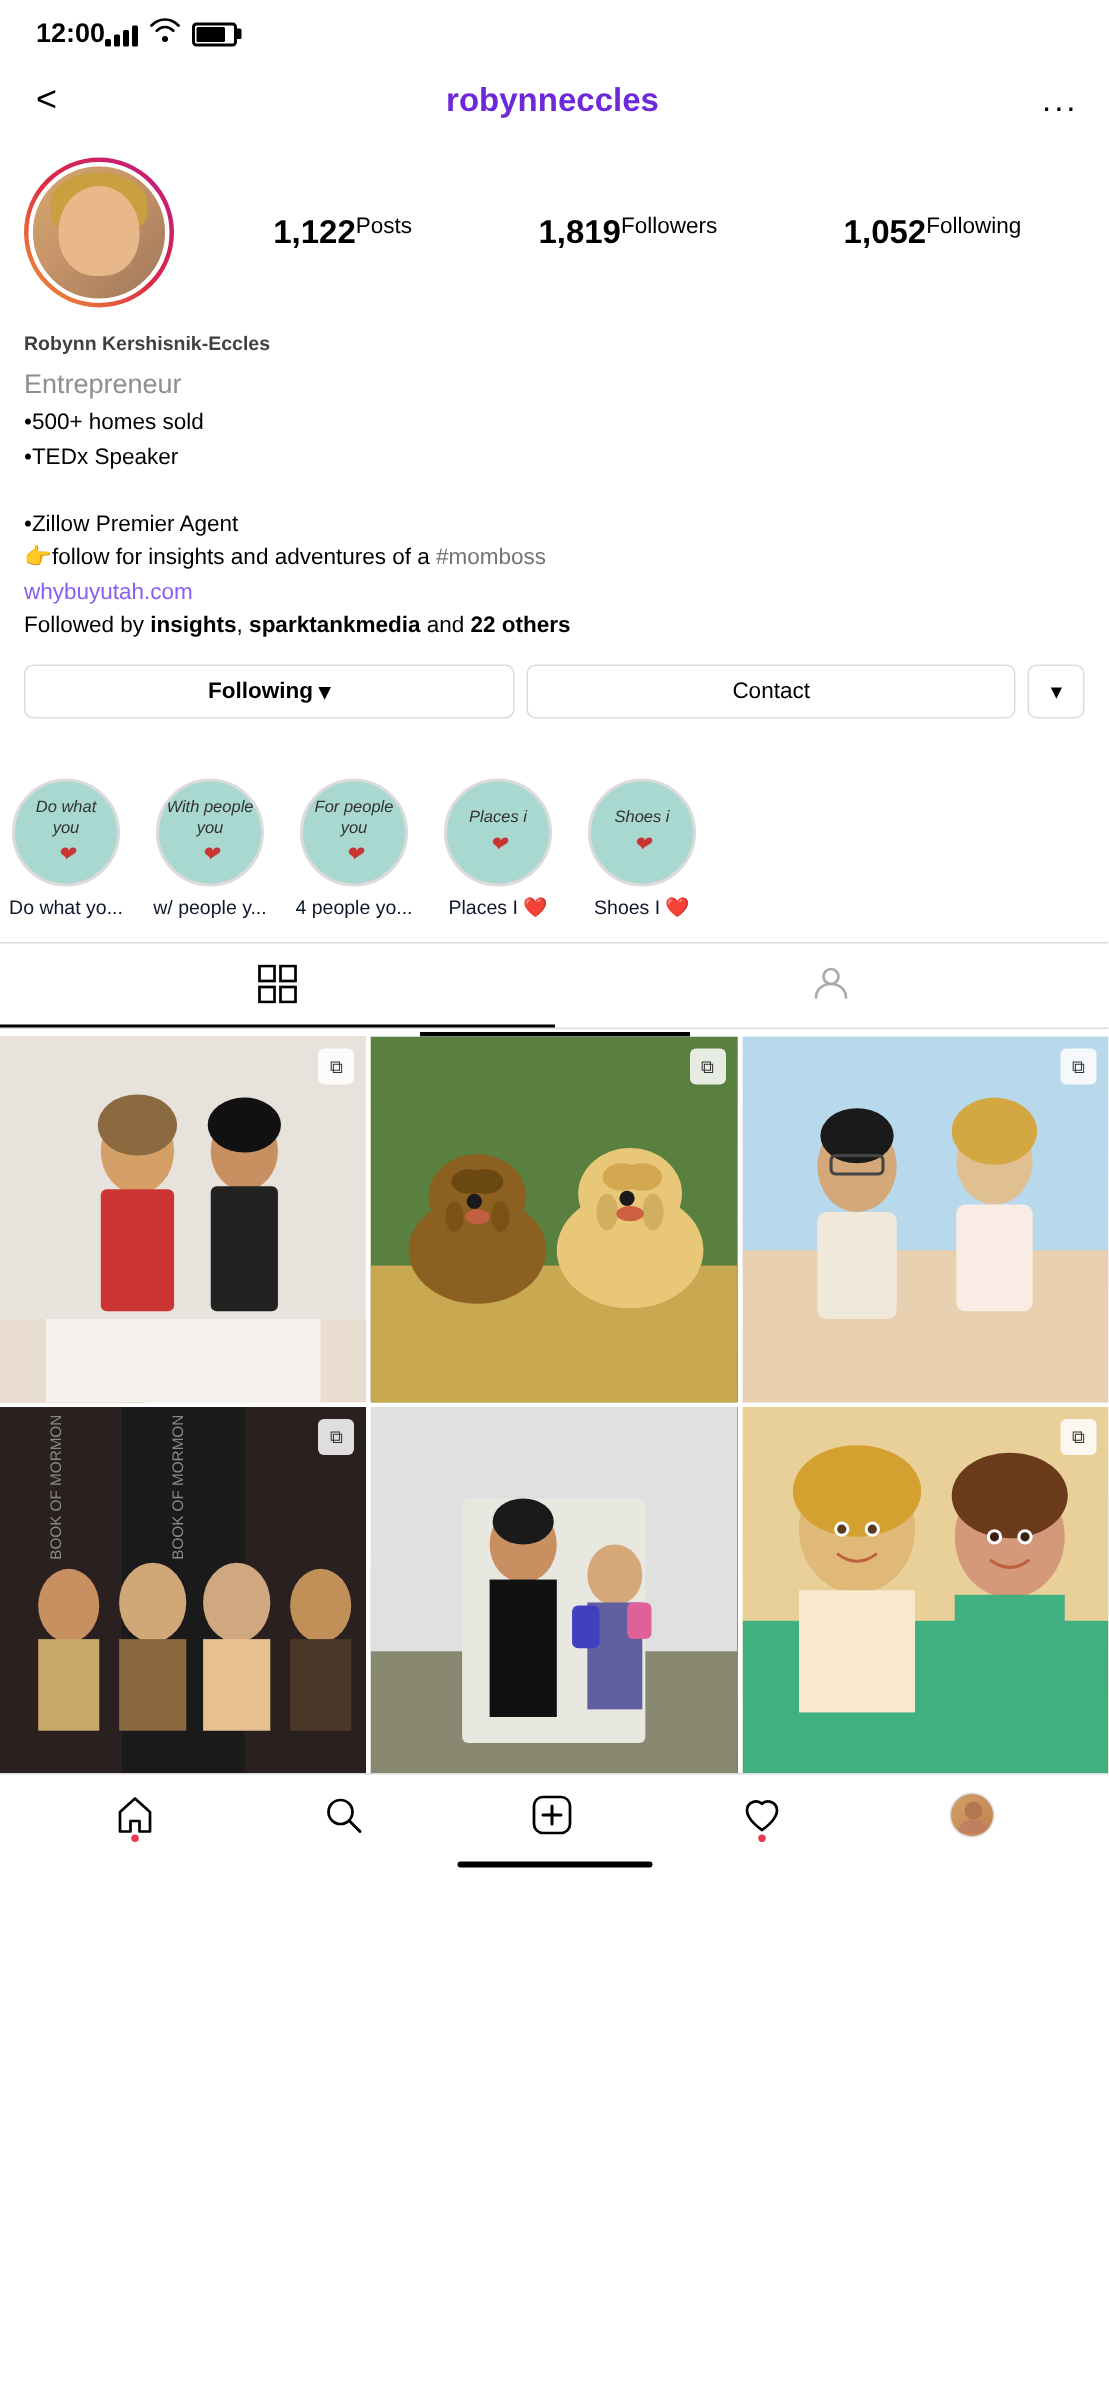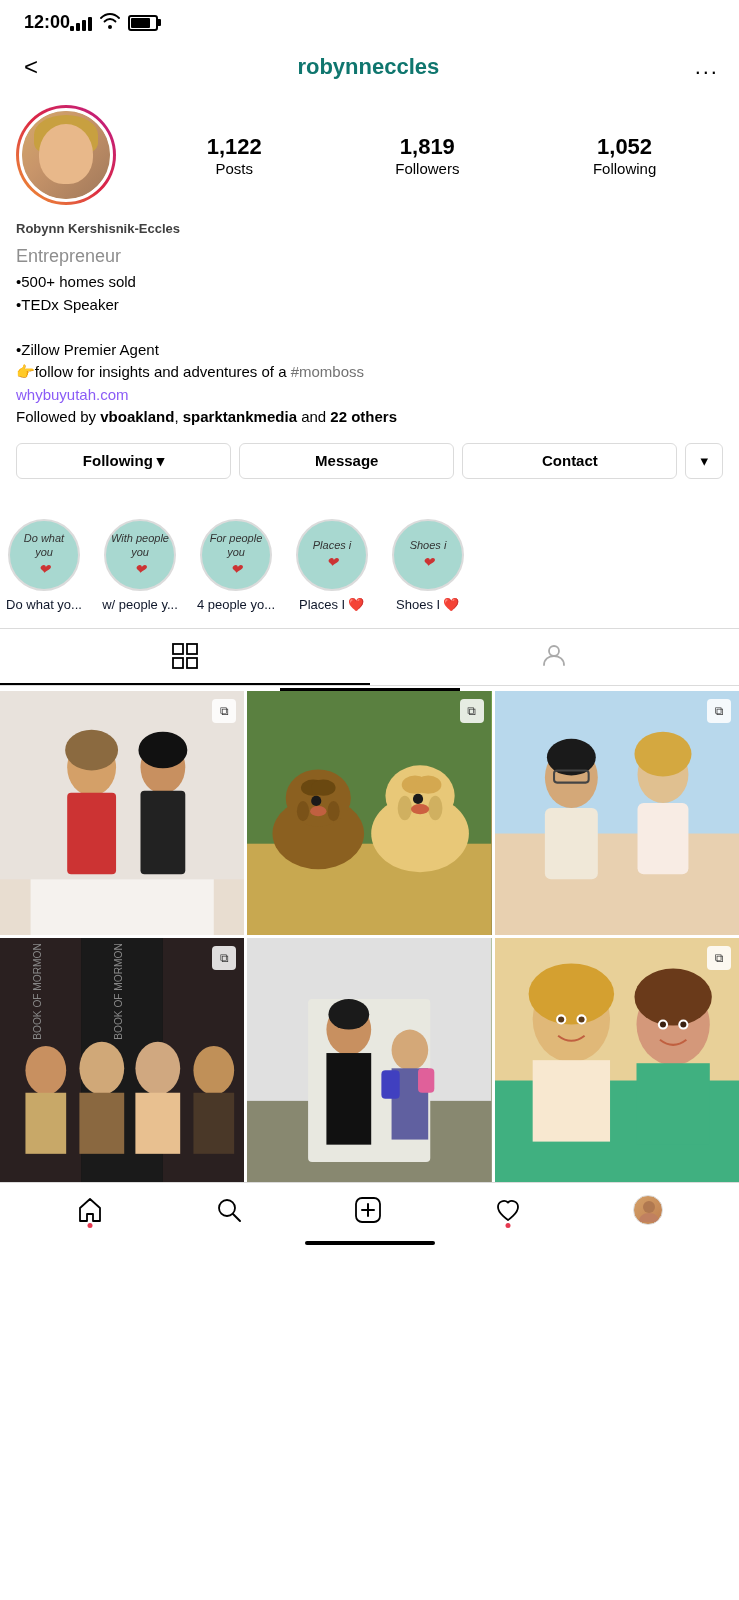--- a/index.html
+++ b/index.html
@@ -76,21 +76,21 @@
     }
     .header-back {
       font-size: 24px;
       color: #000;
       cursor: pointer;
       padding: 4px;
     }
     .header-username {
       font-size: 22px;
       font-weight: 600;
-      color: #0f766e;
+      color: #6d28d9;
     }
     .header-more {
       font-size: 22px;
       color: #000;
       letter-spacing: 2px;
       cursor: pointer;
     }
 
     
     .profile-section {
@@ -152,22 +152,21 @@
     }
 
     .stats-container {
       display: flex;
       gap: 0;
       flex: 1;
       justify-content: space-around;
     }
     .stat-item {
       display: flex;
-      flex-direction: column;
-      align-items: center;
+      flex-direction: row;
     }
     .stat-number {
       font-size: 22px;
       font-weight: 600;
       color: #000;
     }
     .stat-label {
       font-size: 15px;
       color: #000;
     }
@@ -233,21 +232,21 @@
       cursor: pointer;
       text-align: center;
     }
     .btn-contact {
       flex: 1;
       padding: 8px 12px;
       border: 1.5px solid #dbdbdb;
       border-radius: 6px;
       background: #fff;
       font-size: 15px;
-      font-weight: 700;
+      font-weight: 400;
       color: #000;
       cursor: pointer;
       text-align: center;
     }
     .btn-dropdown {
       padding: 8px 14px;
       border: 1.5px solid #dbdbdb;
       border-radius: 6px;
       background: #fff;
       font-size: 15px;
@@ -487,31 +486,28 @@
   <div class="bio-section">
     <div class="bio-name">Robynn Kershisnik-Eccles</div>
     <div class="bio-category">Entrepreneur</div>
     <div class="bio-text">
       <span>•500+ homes sold</span><br>
       <span>•TEDx Speaker</span><br>
       <br>
       <span>•Zillow Premier Agent</span><br>
       <span>👉</span><span>follow for insights and adventures of a </span><span class="bio-hashtag">#momboss</span><br>
       <a class="bio-link" href="#">whybuyutah.com</a><br>
-      <span>Followed by <strong>vboakland</strong>, <strong>sparktankmedia</strong> and <strong>22 others</strong></span>
+      <span>Followed by <strong>insights</strong>, <strong>sparktankmedia</strong> and <strong>22 others</strong></span>
     </div>
   </div>
 
   <div class="action-buttons">
     <button class="btn-following">
       <span>Following</span>
       <span>▾</span>
-    </button>
-    <button class="btn-message">
-      <span>Message</span>
     </button>
     <button class="btn-contact">
       <span>Contact</span>
     </button>
     <button class="btn-dropdown">
       <span>▾</span>
     </button>
   </div>
 </div>
 

